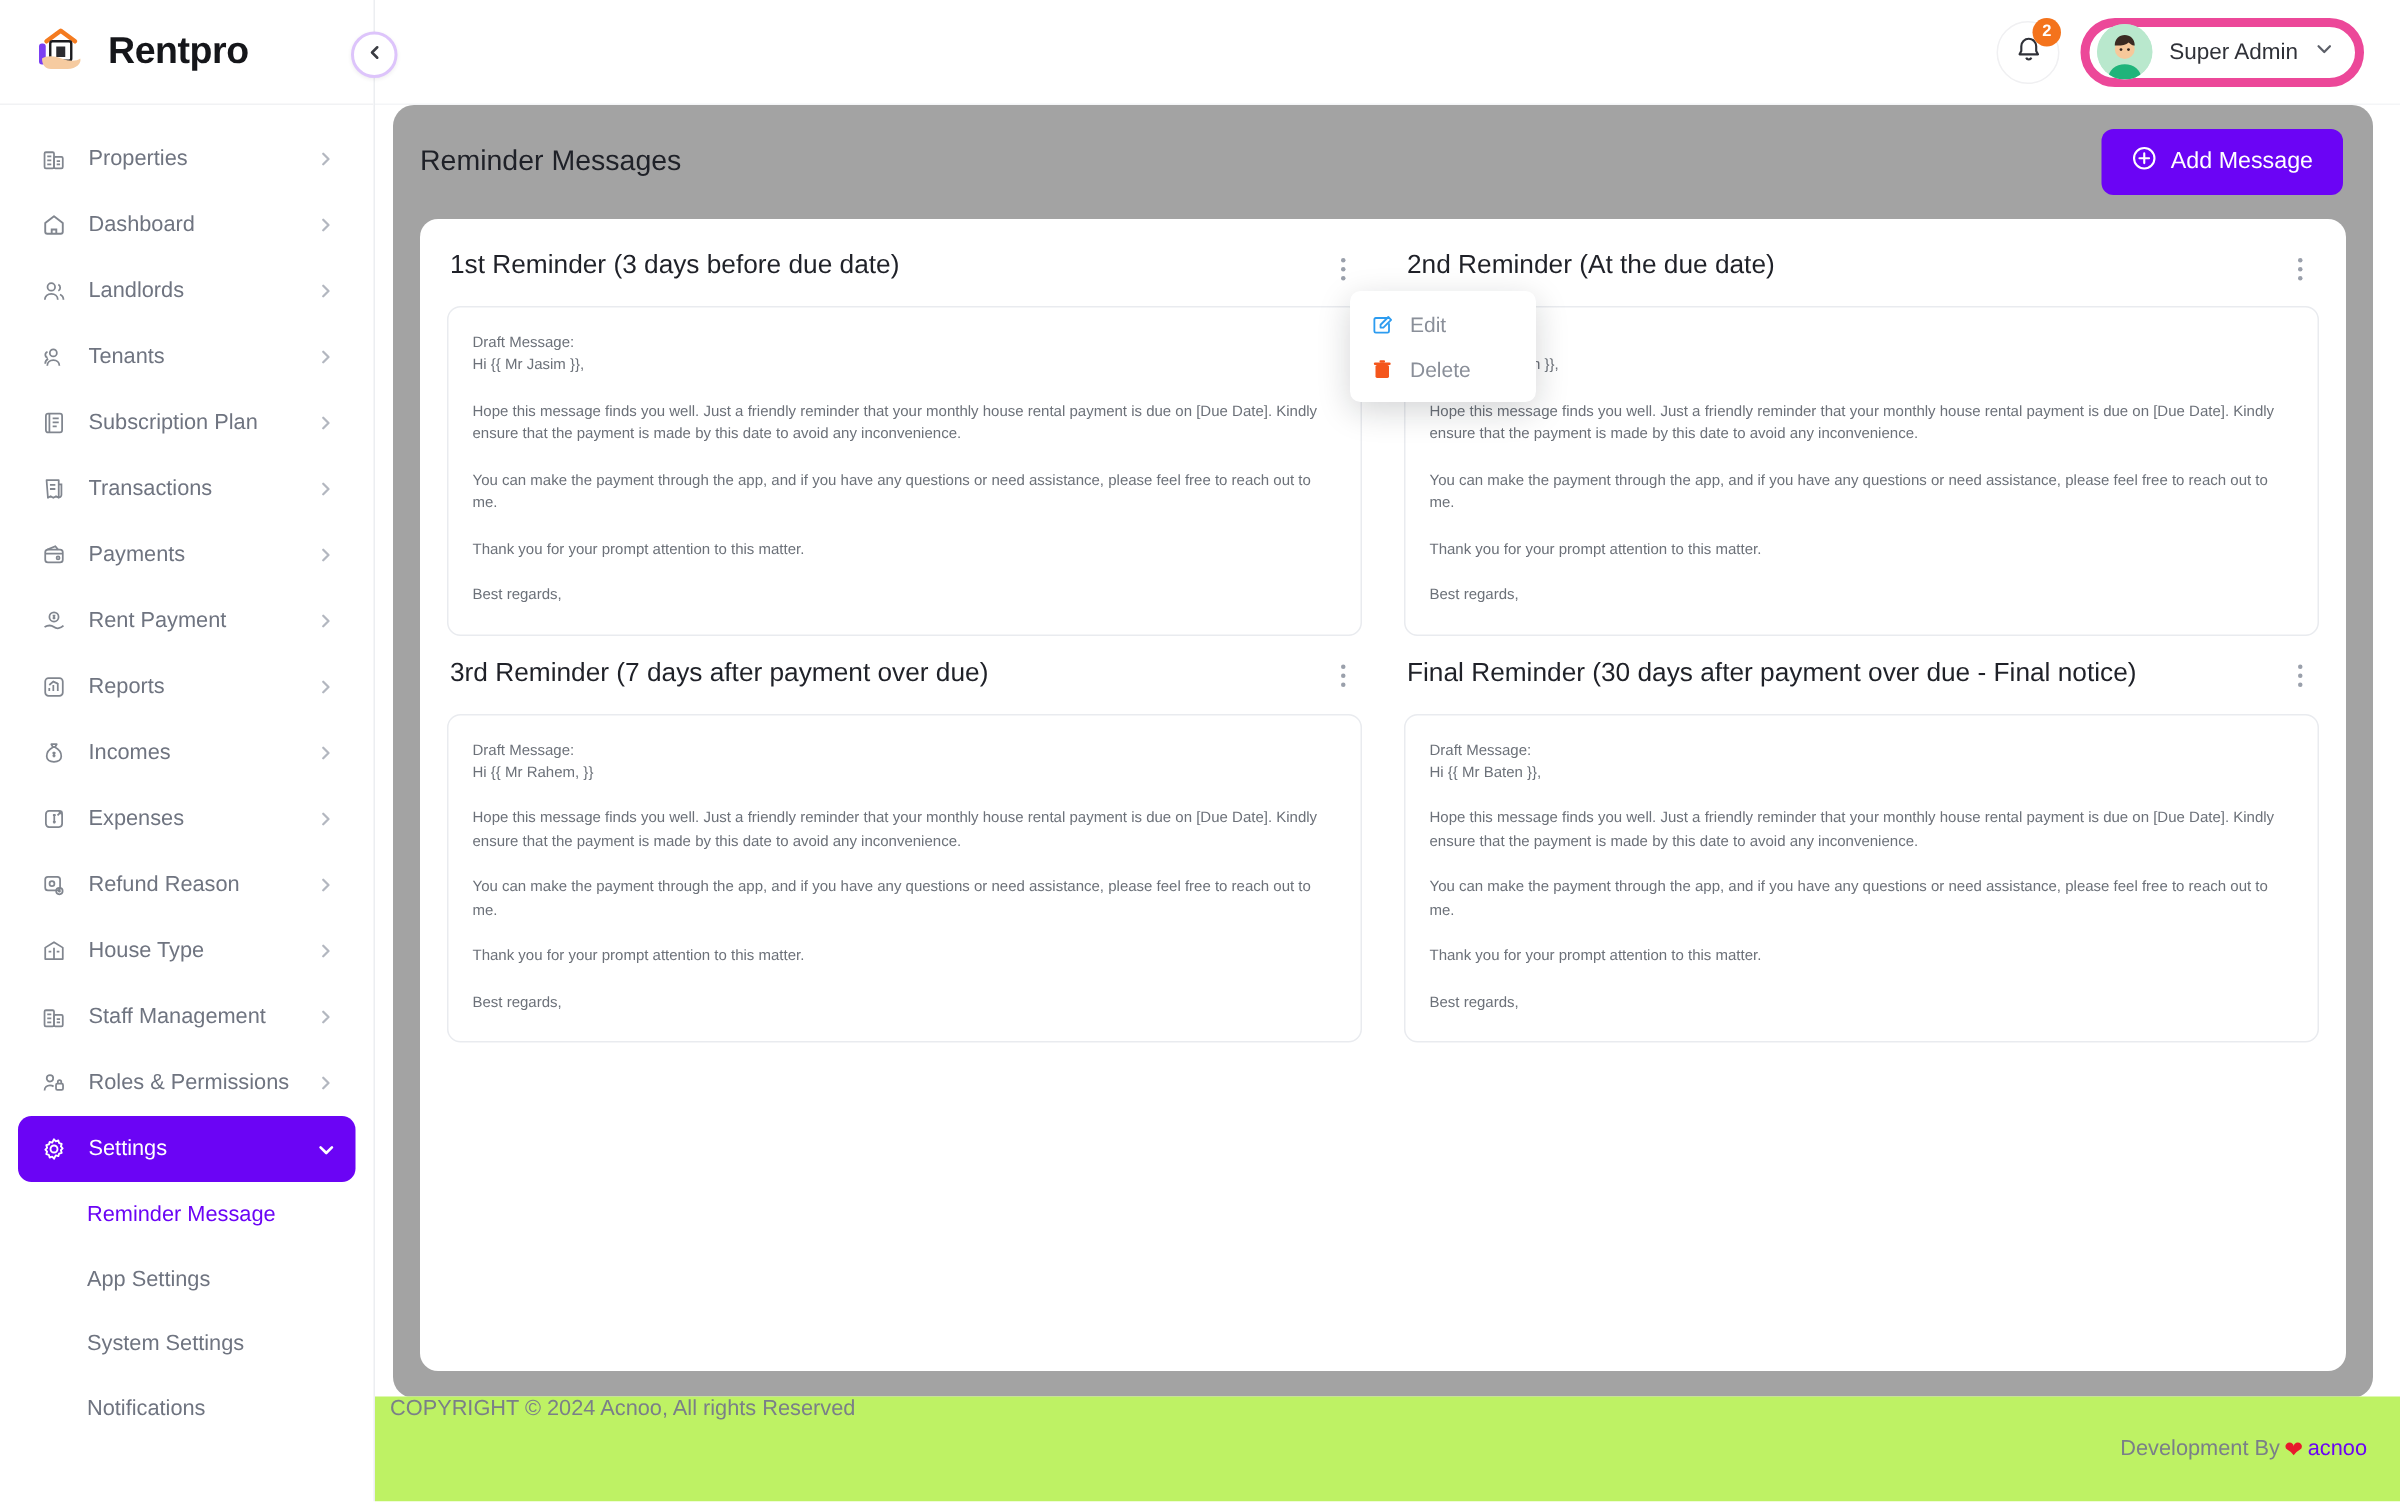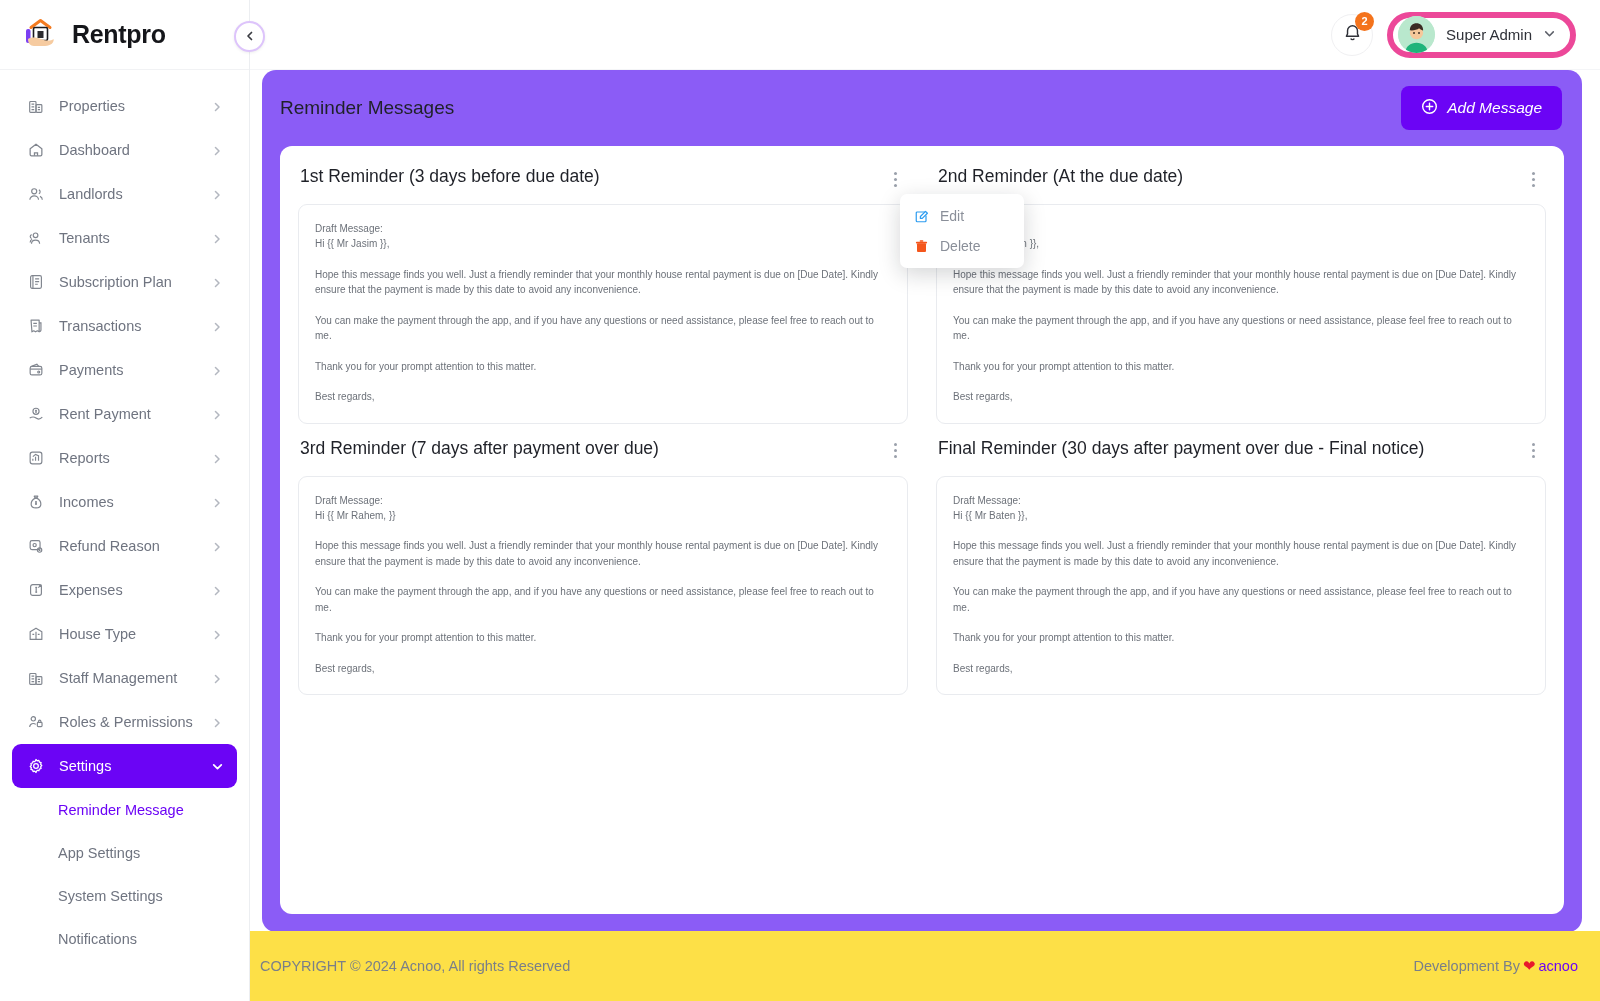--- a/index.html
+++ b/index.html
@@ -88,34 +88,34 @@
   .avatar {
     width: 37px; height: 37px; border-radius: 50%;
     background: #bfead3; overflow: hidden; position: relative; flex: 0 0 37px;
   }
   .user-name { font-size: 15px; color: #2f3138; white-space: nowrap; }
 
   .content-wrap {
     flex: 1 1 auto; padding: 0 18px 0 12px; min-height: 0; overflow: hidden;
   }
   .panel {
-    background: #8b5cf6; border-radius: 14px;
+    background: #a3a3a3; border-radius: 14px;
     height: 862px; display: flex; flex-direction: column;
     overflow: hidden;
   }
   .panel-head {
     height: 76px; flex: 0 0 76px; display: flex; align-items: center;
     justify-content: space-between; padding: 0 20px 0 18px;
   }
   .panel-title { font-size: 19px; color: #1f2128; font-weight: 400; }
   .add-btn {
     display: flex; align-items: center; gap: 9px;
     background: #6B04F5; color: #fff; border: none;
     height: 44px; padding: 0 20px; border-radius: 8px;
-    font-size: 15.5px; font-family: inherit; cursor: pointer; font-weight: 500; font-style: italic;
+    font-size: 15.5px; font-family: inherit; cursor: pointer; font-weight: 500;
   }
 
   .card-area {
     flex: 1 1 auto; margin: 0 18px 18px 18px;
     background: #ffffff; border-radius: 12px;
     padding: 18px 18px 20px 18px;
     display: grid; grid-template-columns: 1fr 1fr; gap: 12px 28px;
     align-content: start; overflow: hidden;
   }
   .rcard { display: flex; flex-direction: column; min-width: 0; }
@@ -144,22 +144,22 @@
     box-shadow: 0 6px 22px rgba(17,20,30,.18); padding: 7px 0;
     z-index: 50;
   }
   .ctx-item {
     display: flex; align-items: center; gap: 11px;
     padding: 7px 14px; font-size: 14px; color: #8a8f99; cursor: pointer;
   }
   .ctx-ico { width: 15px; height: 15px; flex: 0 0 15px; display:flex; align-items:center;}
 
   .footer {
-    height: 70px; flex: 0 0 70px; background: #fde047;
-    display: flex; align-items: center; justify-content: space-between;
+    height: 70px; flex: 0 0 70px; background: #bef264;
+    display: flex; justify-content: space-between;
     padding: 0 22px 0 10px; font-size: 14.5px; color: #7a7f88;
   }
   .footer-right { display: flex; align-items: center; gap: 3px; }
   .heart { color: #e8192c; font-size: 15px; }
   .acnoo-link { color: #6B04F5; text-decoration: none; }
 </style>
 </head>
 <body>
 
 <div class="app">
@@ -317,41 +317,41 @@
         </span>
         <span class="ni-label">Incomes</span>
         <span class="ni-chev"><svg width="12" height="12" viewBox="0 0 12 12" fill="none" stroke="#9aa0ab" stroke-width="1.5">
               <path d="M4.5 2.5 L8 6 L4.5 9.5" stroke-linecap="round" stroke-linejoin="round"></path>
             </svg></span>
       </div>
 
       <div class="nav-item">
         <span class="ni-icon">
           <svg width="18" height="18" viewBox="0 0 20 20" fill="none" stroke="#81868f" stroke-width="1.3">
+              <rect x="4" y="4" width="12" height="12" rx="2.4"></rect>
+              <path d="M9.2 7.2h2.1M9.2 12.2h2.1M10.2 6.3v7"></path>
+              <path d="M12.6 7.4 L15.5 4.5 M13.4 4.5h2.1v2.1"></path>
+            </svg>
+        </span>
+        <span class="ni-label">Expenses</span>
+        <span class="ni-chev"><svg width="12" height="12" viewBox="0 0 12 12" fill="none" stroke="#9aa0ab" stroke-width="1.5">
+              <path d="M4.5 2.5 L8 6 L4.5 9.5" stroke-linecap="round" stroke-linejoin="round"></path>
+            </svg></span>
+      </div>
+
+      <div class="nav-item">
+        <span class="ni-icon">
+          <svg width="18" height="18" viewBox="0 0 20 20" fill="none" stroke="#81868f" stroke-width="1.3">
               <rect x="3.5" y="4" width="11" height="10" rx="2"></rect>
               <circle cx="8.5" cy="9" r="1.8"></circle>
               <circle cx="14" cy="14.5" r="2.4"></circle>
               <path d="M13 14.5h2M14 13.5v2"></path>
             </svg>
         </span>
         <span class="ni-label">Refund Reason</span>
-        <span class="ni-chev"><svg width="12" height="12" viewBox="0 0 12 12" fill="none" stroke="#9aa0ab" stroke-width="1.5">
-              <path d="M4.5 2.5 L8 6 L4.5 9.5" stroke-linecap="round" stroke-linejoin="round"></path>
-            </svg></span>
-      </div>
-
-      <div class="nav-item">
-        <span class="ni-icon">
-          <svg width="18" height="18" viewBox="0 0 20 20" fill="none" stroke="#81868f" stroke-width="1.3">
-              <rect x="4" y="4" width="12" height="12" rx="2.4"></rect>
-              <path d="M9.2 7.2h2.1M9.2 12.2h2.1M10.2 6.3v7"></path>
-              <path d="M12.6 7.4 L15.5 4.5 M13.4 4.5h2.1v2.1"></path>
-            </svg>
-        </span>
-        <span class="ni-label">Expenses</span>
         <span class="ni-chev"><svg width="12" height="12" viewBox="0 0 12 12" fill="none" stroke="#9aa0ab" stroke-width="1.5">
               <path d="M4.5 2.5 L8 6 L4.5 9.5" stroke-linecap="round" stroke-linejoin="round"></path>
             </svg></span>
       </div>
 
       <div class="nav-item">
         <span class="ni-icon">
           <svg width="18" height="18" viewBox="0 0 20 20" fill="none" stroke="#81868f" stroke-width="1.3">
               <path d="M3.5 7.5 L10 3.5 L16.5 7.5 V16 H3.5 Z" stroke-linejoin="round"></path>
               <path d="M10 7.5 V16"></path>

